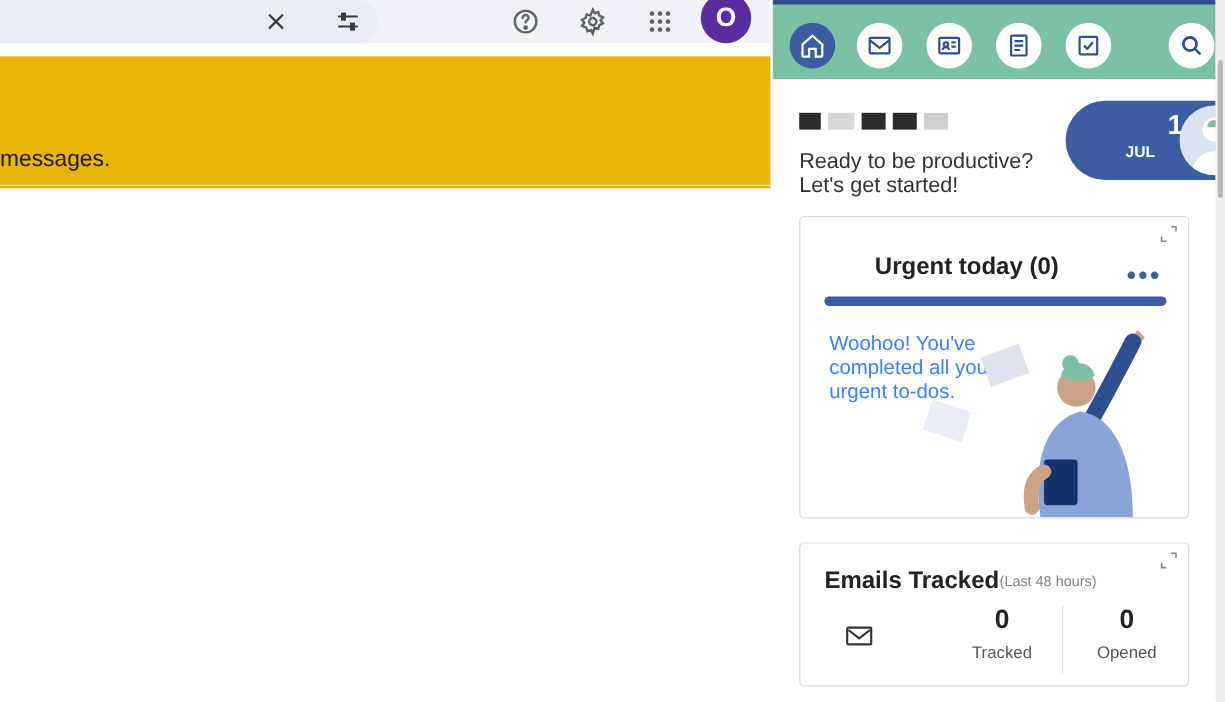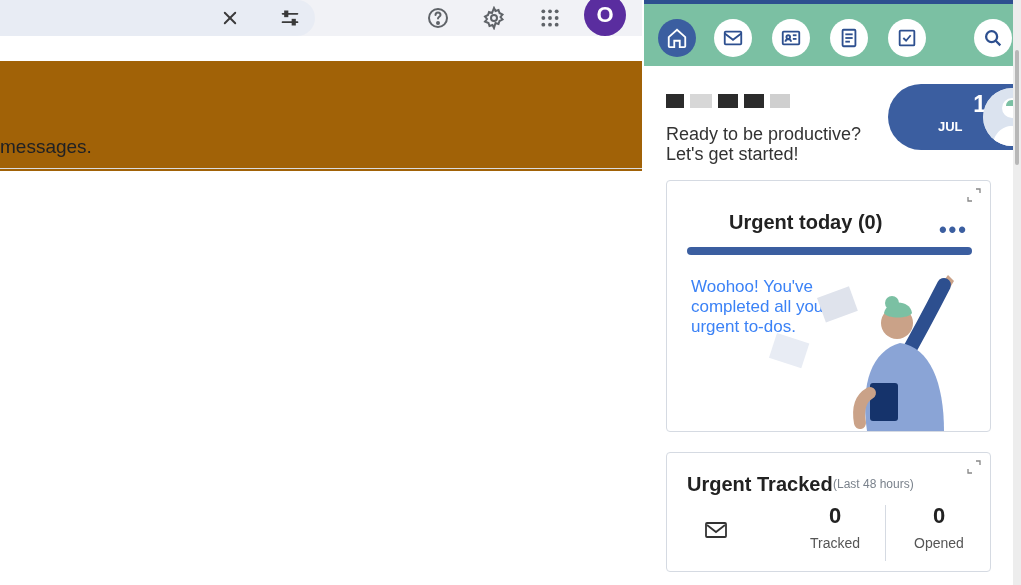--- a/index.html
+++ b/index.html
@@ -13,21 +13,21 @@
   .pill-btn { position:absolute; top:0; width:36px; height:36px; display:flex; align-items:center; justify-content:center; color:#3a3a3a; cursor:pointer; }
   .pill-close { left:212px; font-size:20px; }
   .pill-tune  { left:272px; }
 
   .hdr-btn { position:absolute; top:0; width:36px; height:36px; display:flex; align-items:center; justify-content:center; color:#5f6368; cursor:pointer; }
   .hdr-help   { left:420px; }
   .hdr-gear   { left:476px; }
   .hdr-apps   { left:532px; }
   .hdr-avatar { position:absolute; left:584px; top:-6px; width:42px; height:42px; border-radius:50%; background:#5a2d9f; color:#fff; display:flex; align-items:center; justify-content:center; font-size:22px; font-weight:600; cursor:pointer;}
 
-  .msg-row { position:absolute; left:0; top:61px; width:642px; height:110px; background:#a16207; }
+  .msg-row { position:absolute; left:0; top:47px; width:642px; height:110px; background:#eab308; }
   .msg-line { position:absolute; left:0; top:75px; font-size:19px; color:#202124; }
   .msg-divider { position:absolute; left:0; top:107px; width:642px; height:1px; background:#dadce0; }
 
   
   .right-panel { position:absolute; left:644px; top:0; width:377px; height:585px; background:#fff; }
   .right-scrollbar { position:absolute; right:0; top:0; width:8px; height:585px; background:#ededed; }
   .right-thumb { position:absolute; right:2px; top:50px; width:4px; height:115px; background:#b7b7b7; border-radius:2px; }
   .right-topstrip { position:absolute; left:0; top:0; width:369px; height:4px; background:#2d4f8f; }
   .nav-bar { position:absolute; left:0; top:4px; width:369px; height:62px; background:#7bc0a3; }
 
@@ -247,21 +247,21 @@
       </div>
     </div>
 
     <div class="card card2">
       <div class="card-expand">
         <svg width="16" height="16" viewBox="0 0 24 24" fill="none" stroke="#888" stroke-width="2">
             <path d="M15 3h6v6"></path>
             <path d="M9 21H3v-6"></path>
           </svg>
       </div>
-      <div class="card2-title">Urgent Tracked</div>
+      <div class="card2-title">Emails Tracked</div>
       <div class="card2-sub">(Last 48 hours)</div>
       <div class="card2-icon">
         <svg width="30" height="24" viewBox="0 0 24 24" fill="none" stroke="#333" stroke-width="1.8">
             <rect x="2" y="5" width="20" height="14" rx="1"></rect>
             <path d="M3 7l9 7 9-7"></path>
           </svg>
       </div>
       <div class="card2-divider"></div>
       <div class="metric metric-unopened">
         <div class="metric-num">0</div>

